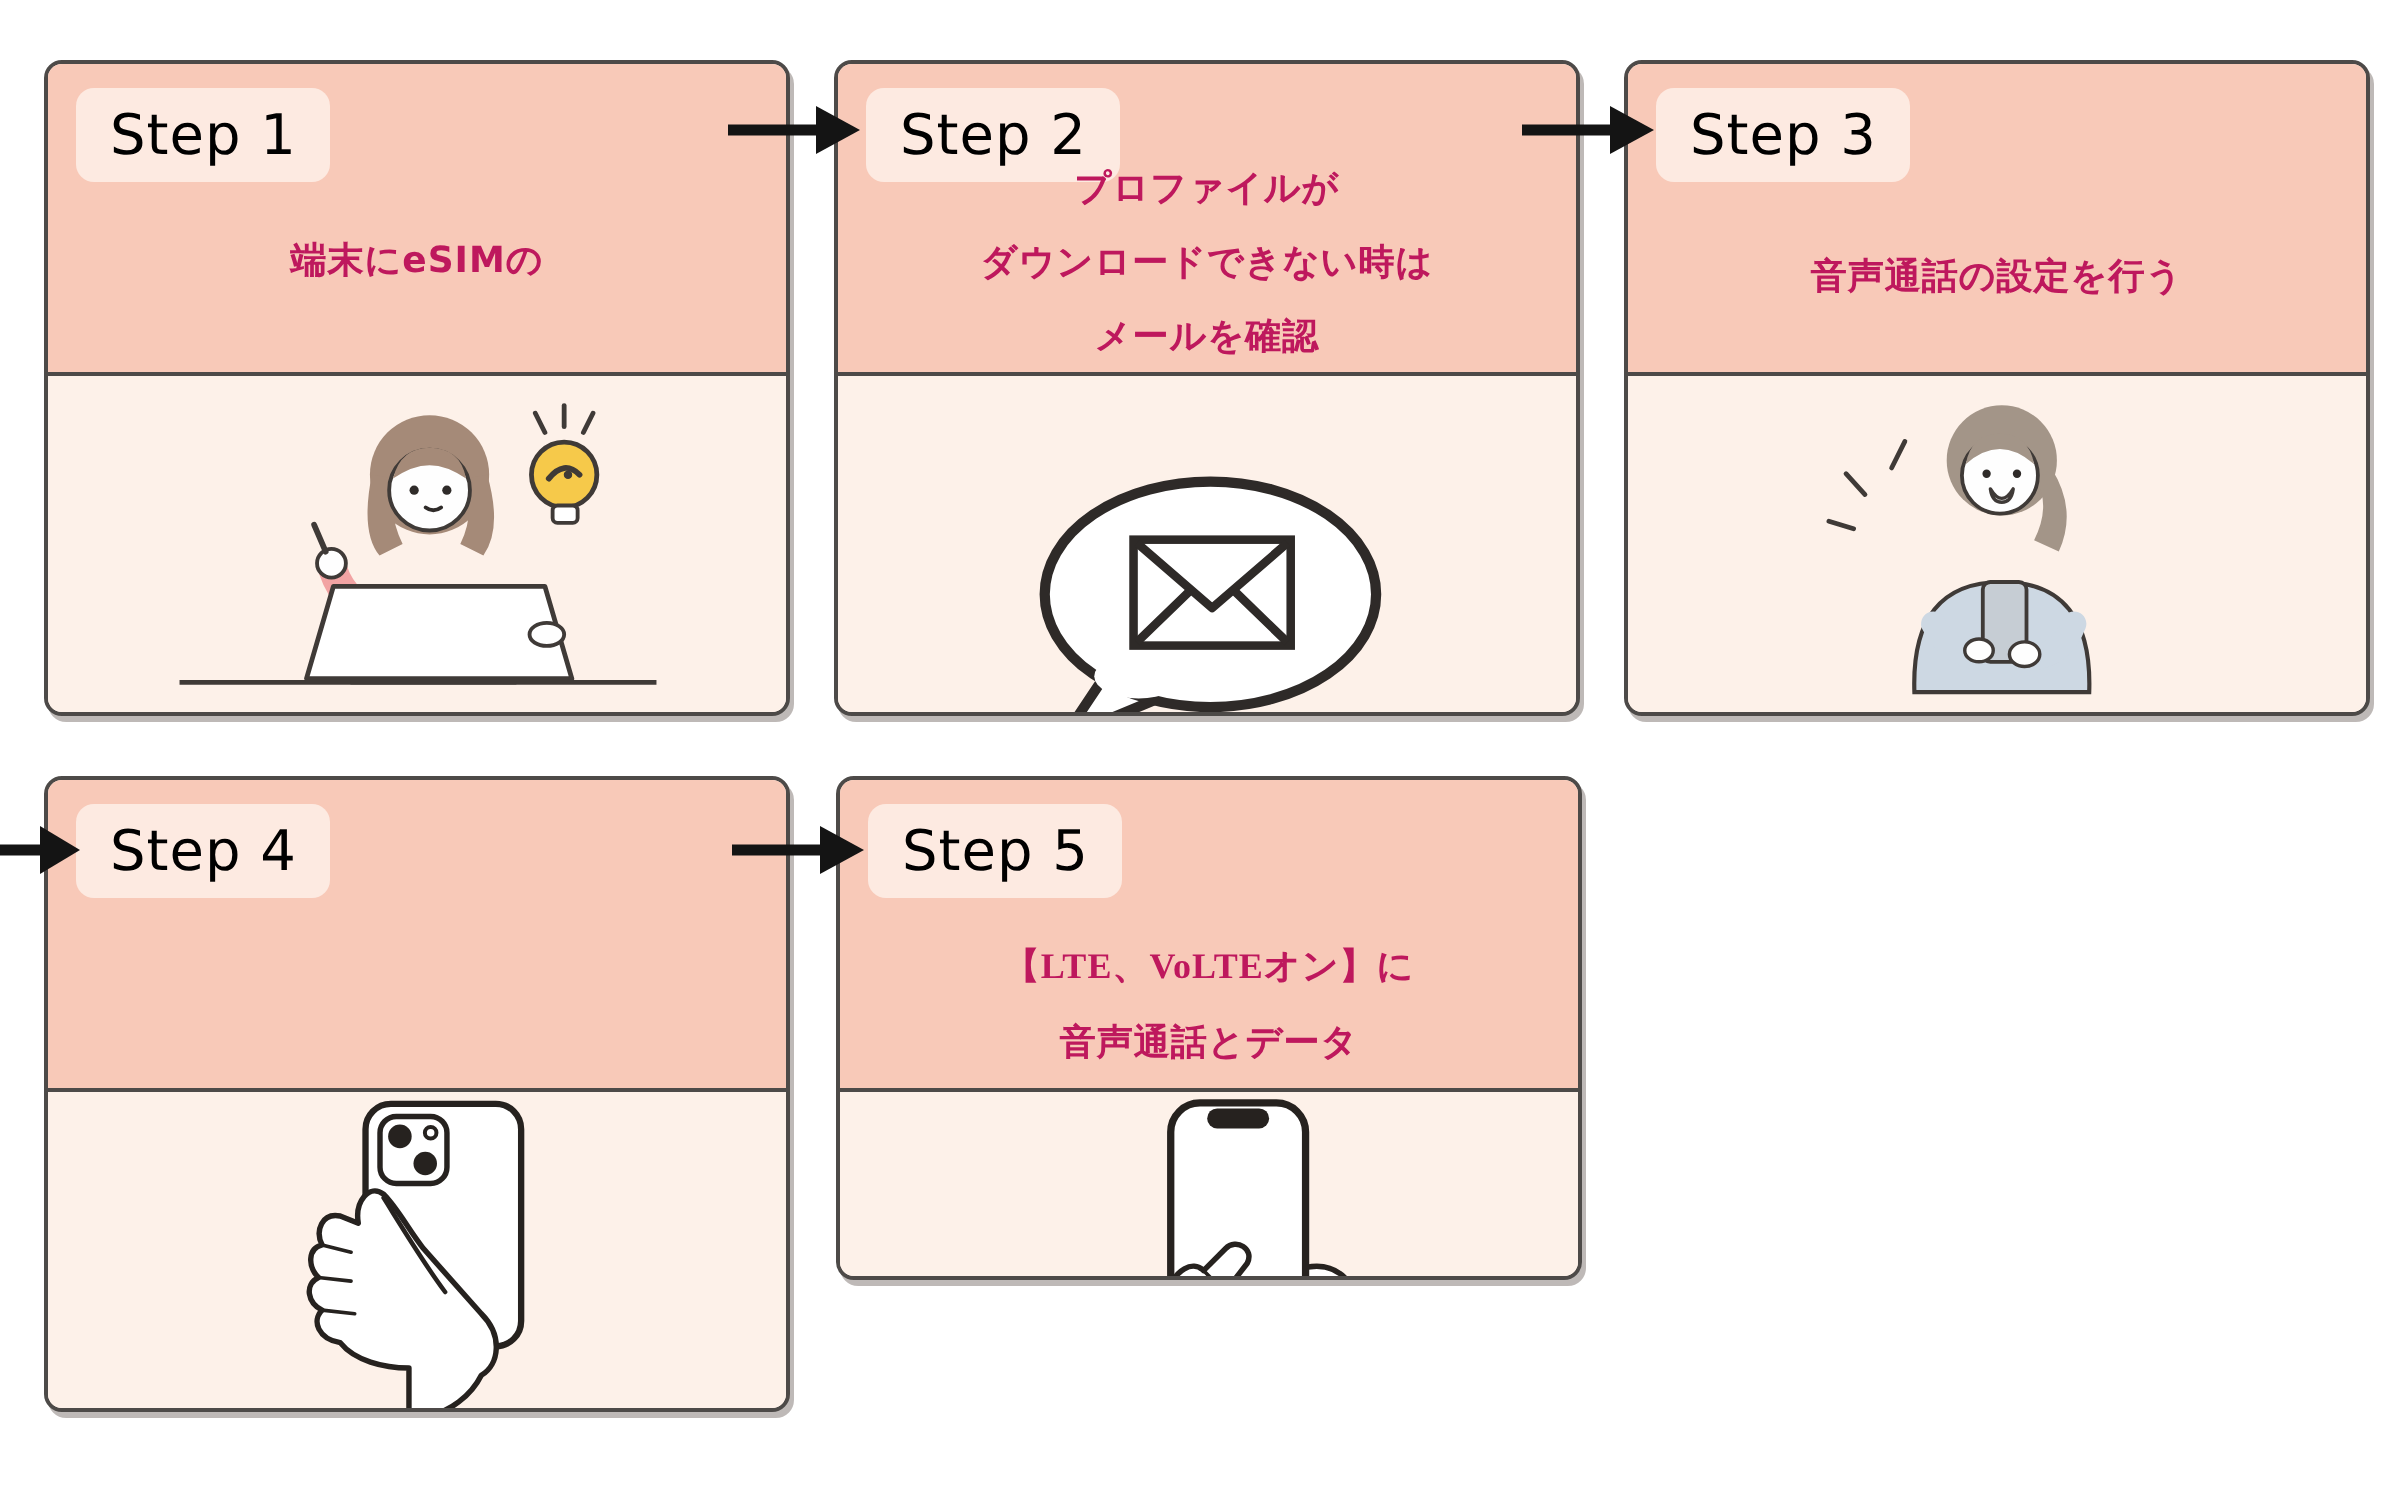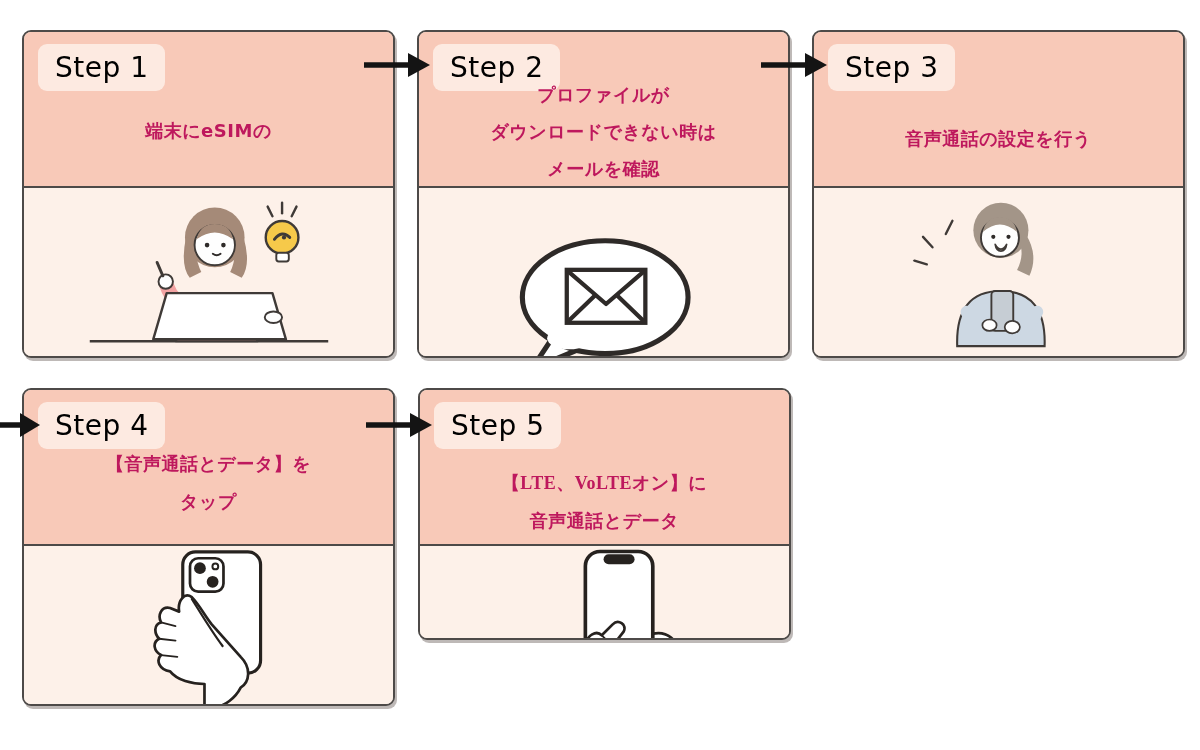--- a/index.html
+++ b/index.html
@@ -147,24 +147,20 @@
         </g>
         <ellipse cx="90" cy="140" rx="7.5" ry="6" fill="#fefefe" stroke="#3f3a37" stroke-width="1.8"></ellipse>
         <ellipse cx="114" cy="142" rx="8" ry="6.5" fill="#fefefe" stroke="#3f3a37" stroke-width="1.8"></ellipse>
       </svg>
     </div>
   </div>
 
   <div class="card card-4">
     <div class="header">
       <span class="badge">Step 4</span>
-      <div class="title">
-        <span class="line">【音声通話とデータ】を</span>
-        <span class="line">タップ</span>
-      </div>
     </div>
     <div class="body">
       <svg width="190" height="162" viewBox="0 0 210 178">
         <g>
           <rect x="76" y="6" width="86" height="134" rx="14" fill="#ffffff" stroke="#26221f" stroke-width="3.5"></rect>
           <rect x="84" y="13" width="37" height="37" rx="9" fill="#ffffff" stroke="#26221f" stroke-width="3"></rect>
           <circle cx="95" cy="24" r="6.5" fill="#26221f"></circle>
           <circle cx="109" cy="39" r="6.5" fill="#26221f"></circle>
           <circle cx="112" cy="22" r="3.2" fill="none" stroke="#26221f" stroke-width="2.2"></circle>
         </g>

